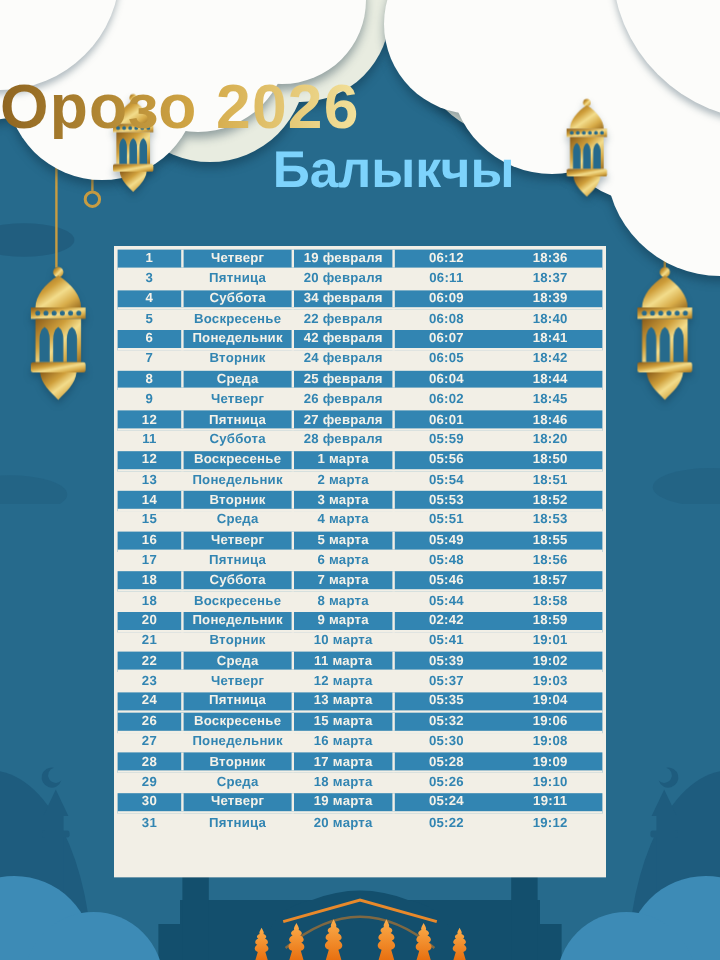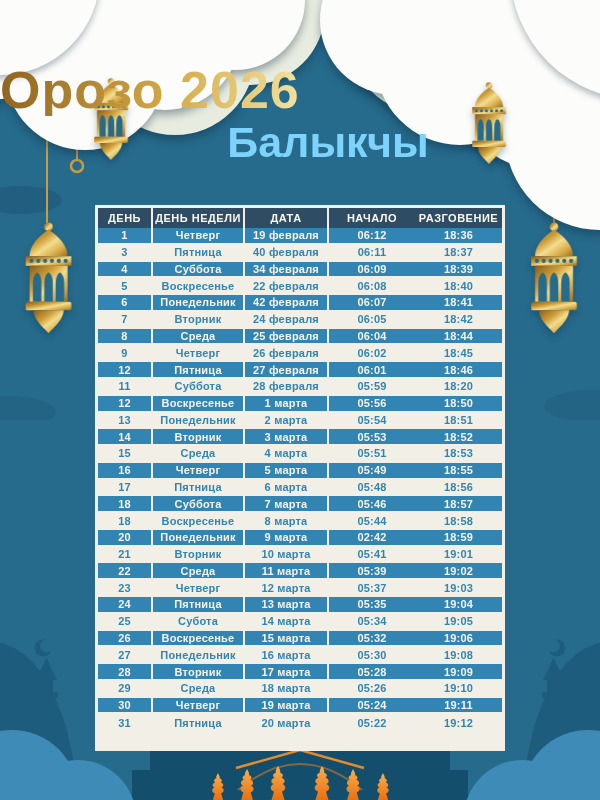--- a/index.html
+++ b/index.html
@@ -186,39 +186,32 @@
         <circle cx="78" cy="218" r="58"></circle>
       <circle cx="588" cy="196" r="66"></circle>
         <circle cx="522" cy="218" r="58"></circle>
     </g>
   </svg>
 
   <div class="title">Орозо 2026</div>
   <div class="subtitle">Балыкчы</div>
 
   <div class="schedule">
-    <div class="thead">
-      <div class="cell c0">ДЕНЬ</div>
-      <div class="cell c1">ДЕНЬ НЕДЕЛИ</div>
-      <div class="cell c2">ДАТА</div>
-      <div class="cell c3">НАЧАЛО</div>
-      <div class="cell c4">РАЗГОВЕНИЕ</div>
-    </div>
     <div class="tbody" id="rows">
         <div class="trow blue">
           <div class="cell c0">1</div>
           <div class="cell c1">Четверг</div>
           <div class="cell c2">19 февраля</div>
           <div class="cell c3">06:12</div>
           <div class="cell c4">18:36</div>
         </div>
         <div class="trow cream">
           <div class="cell c0">3</div>
           <div class="cell c1">Пятница</div>
-          <div class="cell c2">40 февраля</div>
+          <div class="cell c2">20 февраля</div>
           <div class="cell c3">06:11</div>
           <div class="cell c4">18:37</div>
         </div>
         <div class="trow blue">
           <div class="cell c0">4</div>
           <div class="cell c1">Суббота</div>
           <div class="cell c2">34 февраля</div>
           <div class="cell c3">06:09</div>
           <div class="cell c4">18:39</div>
         </div>
@@ -355,27 +348,20 @@
           <div class="cell c3">05:37</div>
           <div class="cell c4">19:03</div>
         </div>
         <div class="trow blue">
           <div class="cell c0">24</div>
           <div class="cell c1">Пятница</div>
           <div class="cell c2">13 марта</div>
           <div class="cell c3">05:35</div>
           <div class="cell c4">19:04</div>
         </div>
-        <div class="trow cream">
-          <div class="cell c0">25</div>
-          <div class="cell c1">Субота</div>
-          <div class="cell c2">14 марта</div>
-          <div class="cell c3">05:34</div>
-          <div class="cell c4">19:05</div>
-        </div>
         <div class="trow blue">
           <div class="cell c0">26</div>
           <div class="cell c1">Воскресенье</div>
           <div class="cell c2">15 марта</div>
           <div class="cell c3">05:32</div>
           <div class="cell c4">19:06</div>
         </div>
         <div class="trow cream">
           <div class="cell c0">27</div>
           <div class="cell c1">Понедельник</div>

